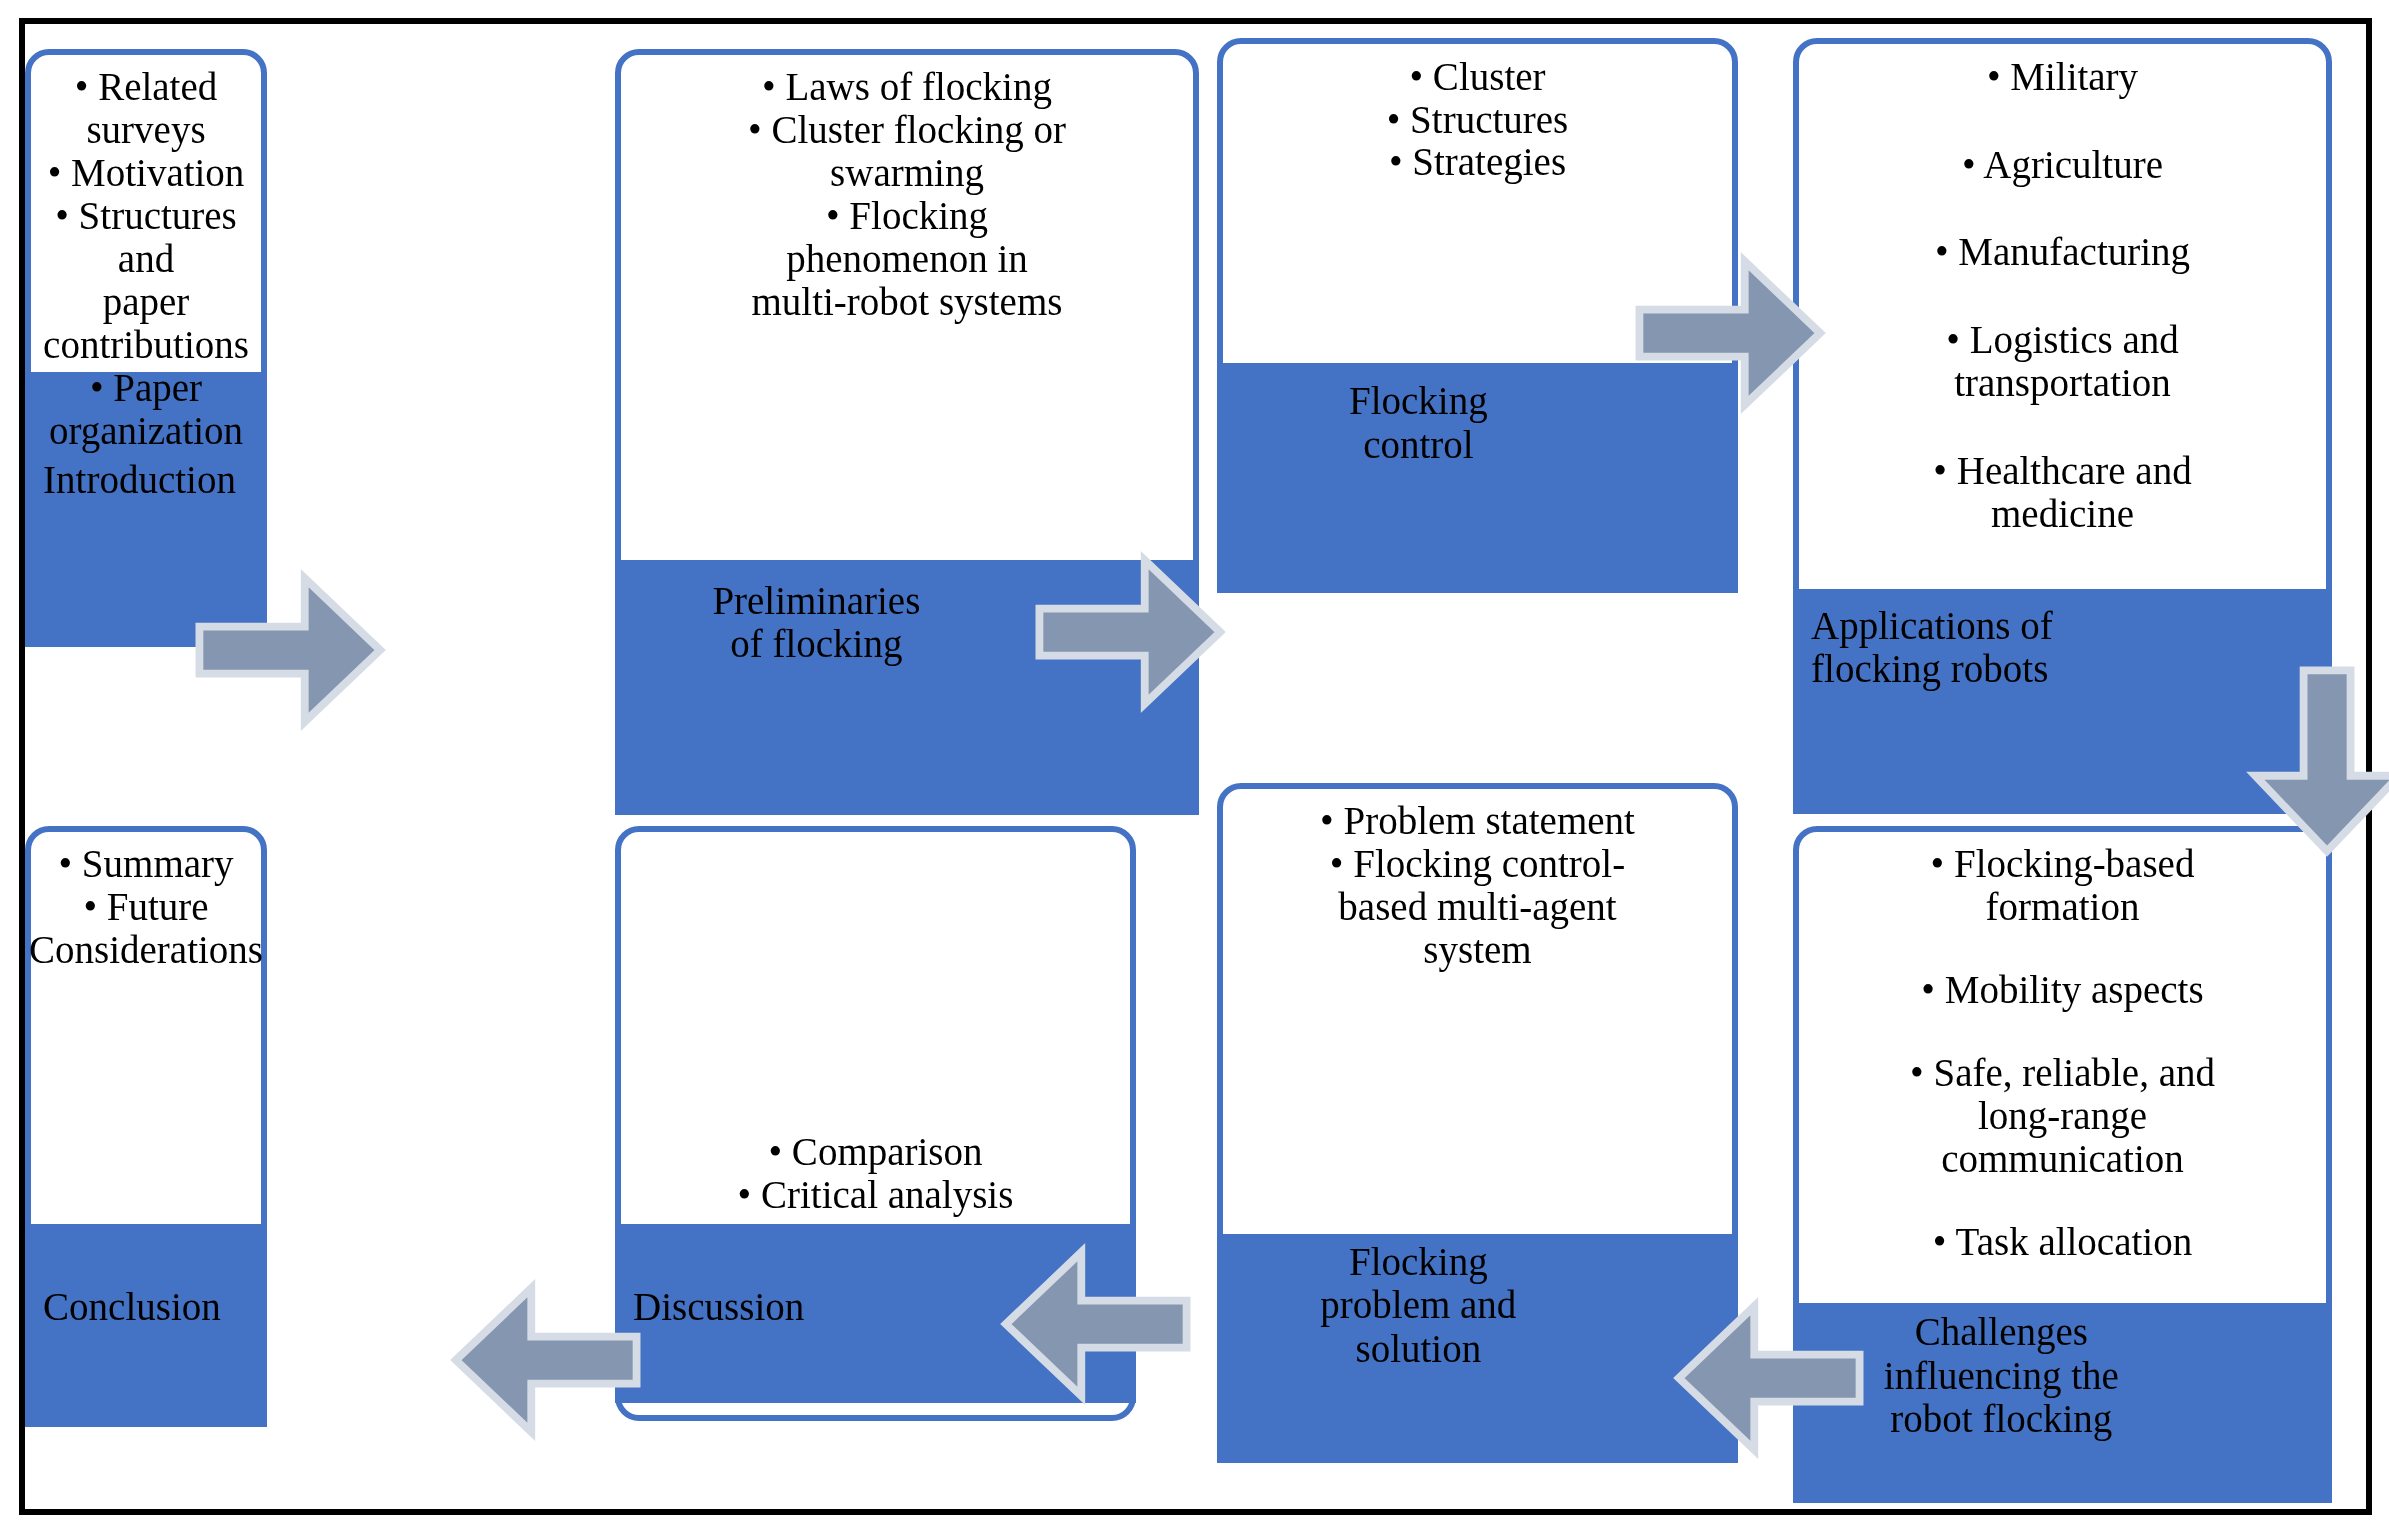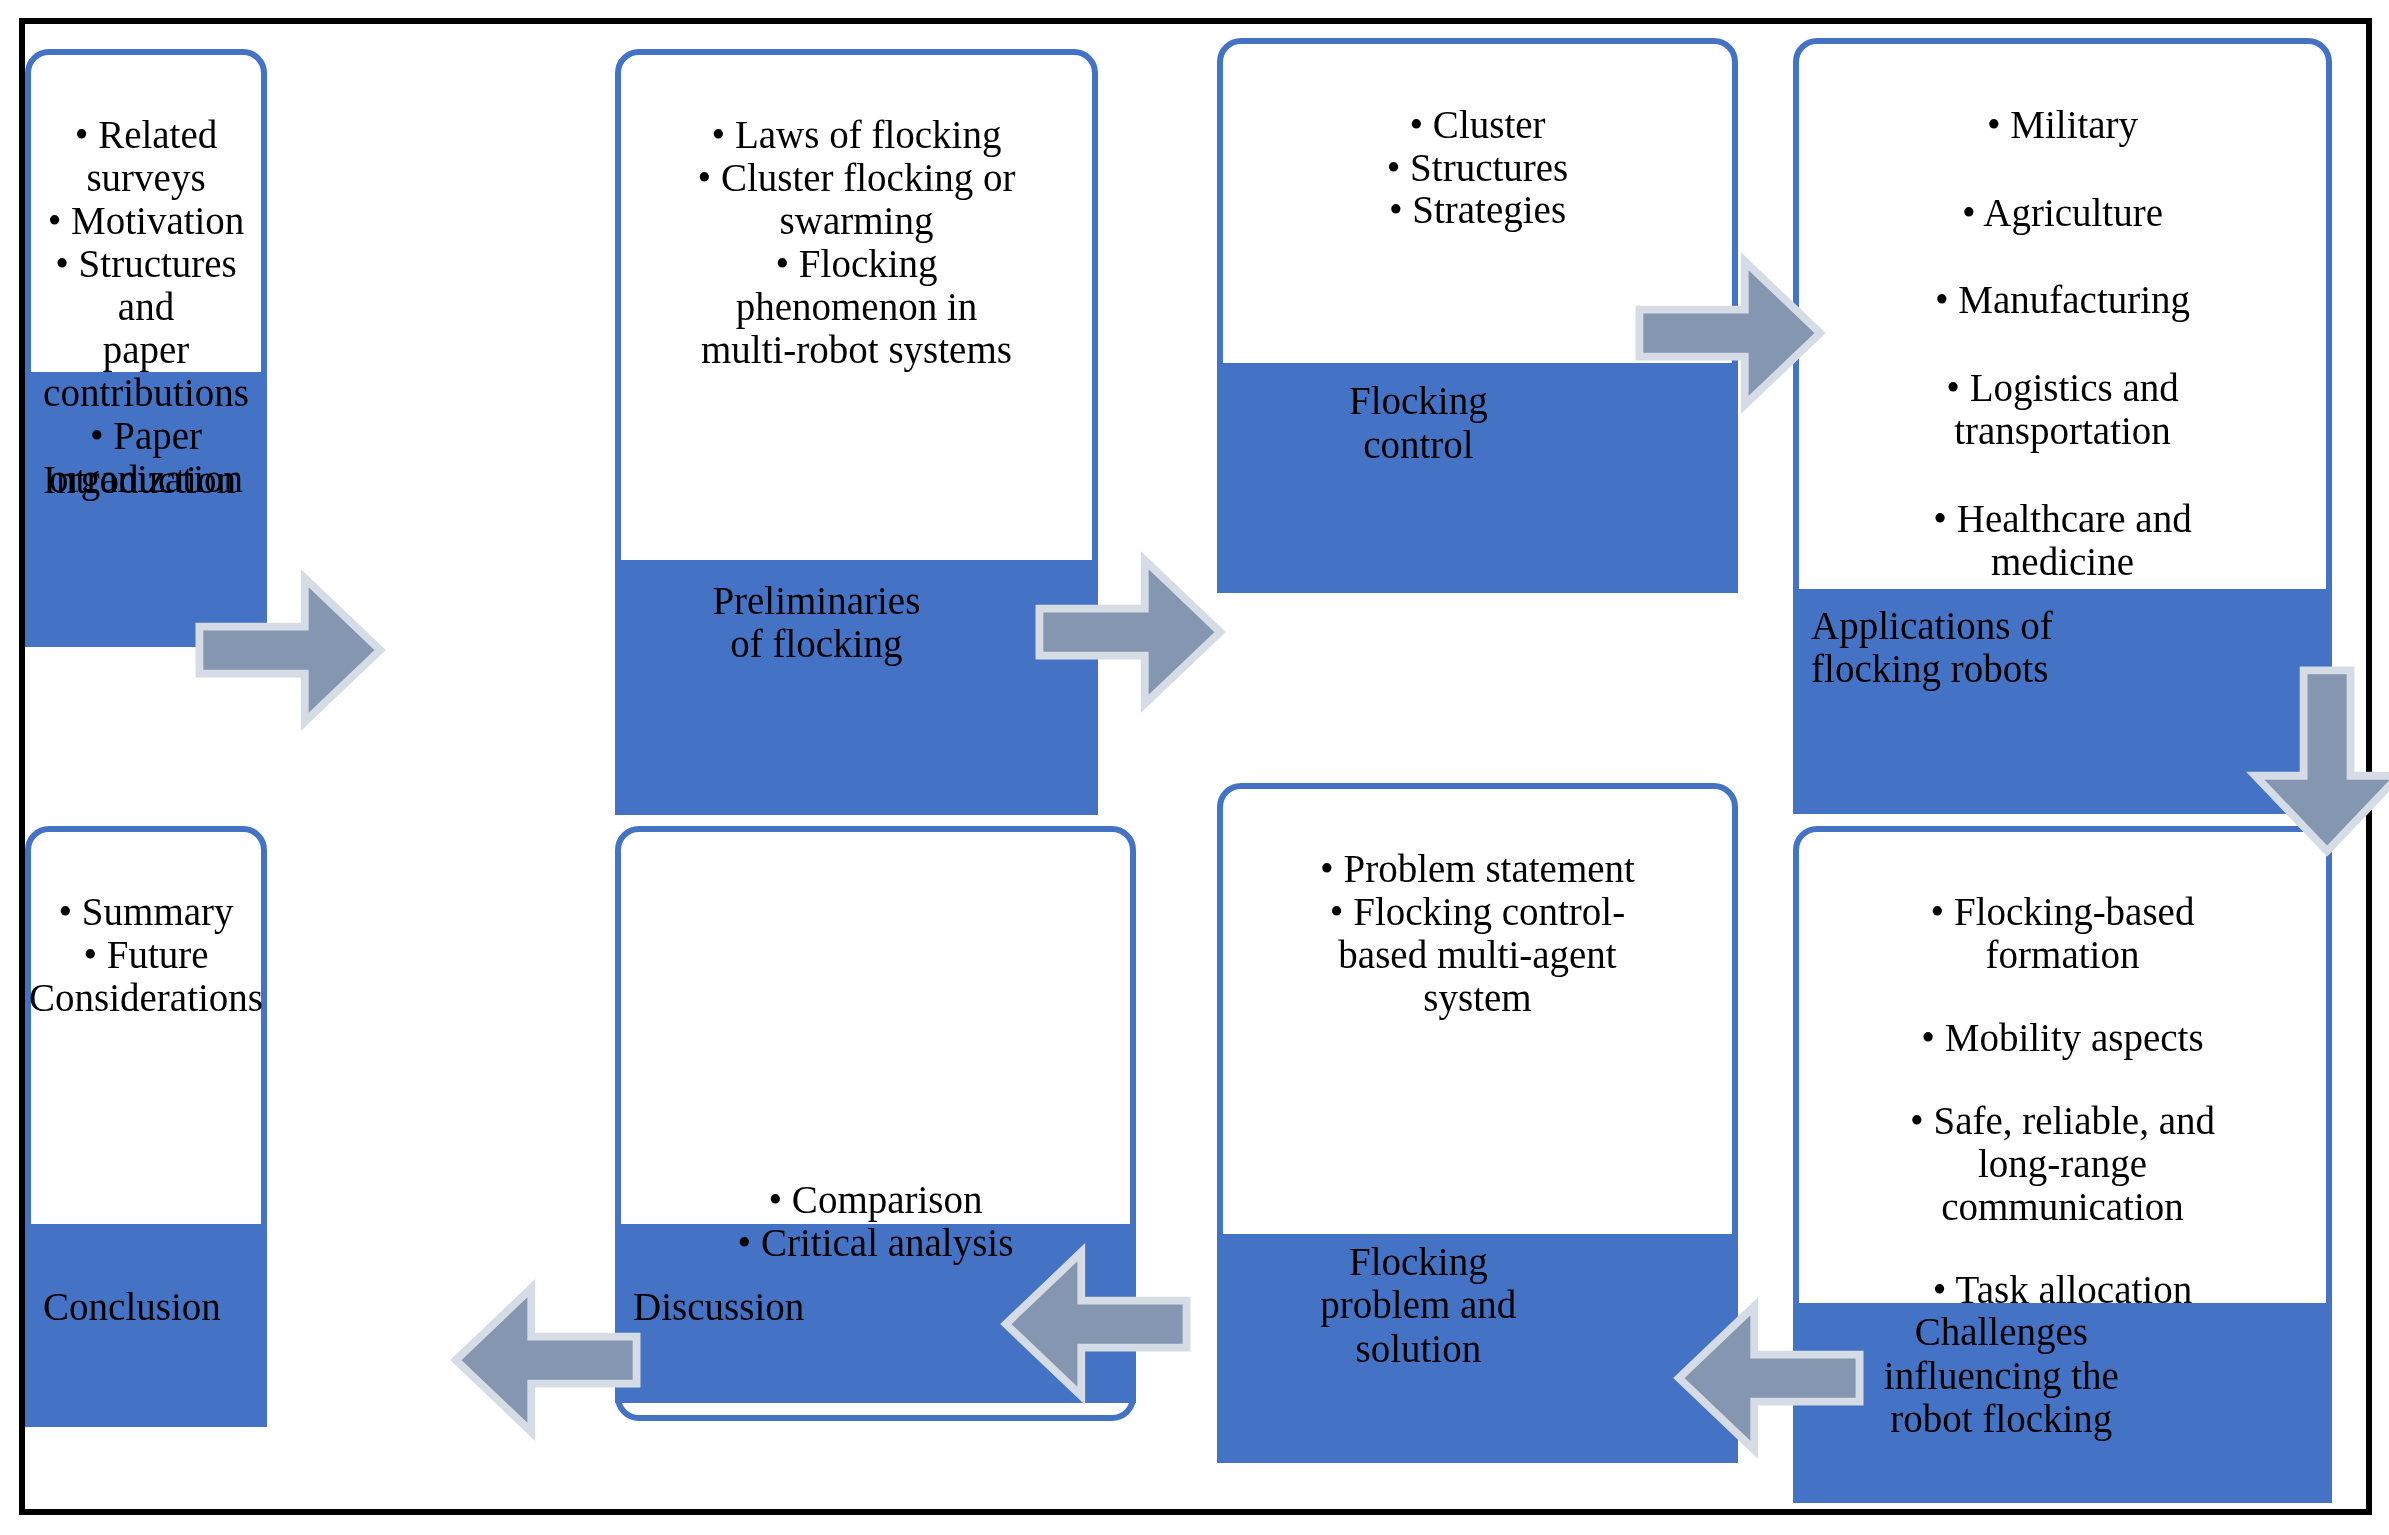--- a/index.html
+++ b/index.html
@@ -16,21 +16,20 @@
     position:absolute;box-sizing:border-box;
     border:6.4px solid #4472C4;border-radius:24px;
     background:#ffffff;overflow:visible;
   }
   .card-body{
     position:absolute;left:0;right:0;top:0;
     display:flex;flex-direction:column;align-items:center;
     justify-content:flex-start;
     padding:11.4px 7.1px 0 7.1px;box-sizing:border-box;
     z-index:3;
-    margin-top:48px;
   }
   .bullet-line{
     color:#000000;text-align:center;line-height:1.10;
     font-size:39px;white-space:pre-line;
     margin:0;padding:0 1.4px;
   }
   .card-footer{
     position:absolute;left:-6.4px;right:-6.4px;
     background:#4472C4;
     display:flex;align-items:flex-start;justify-content:flex-start;
@@ -64,21 +63,21 @@
         <div class="footer-label left-align" style="padding-top:86px;">Introduction</div>
       </div>
     </div>
 
     <div class="arrow" style="left:173px;top:531px;width:185px;height:193px;">
       <svg viewBox="0 0 260 270" width="185" height="193">
         <polygon points="2,100 150,100 150,32 256,133 150,234 150,166 2,166" fill="#8496B0" stroke="#D6DCE5" stroke-width="11" stroke-linejoin="miter"></polygon>
       </svg>
     </div>
 
-    <div class="card" style="left:590px;top:25px;width:483px;height:759px;">
+    <div class="card" style="left:590px;top:25px;width:584px;height:759px;">
       <div class="card-body" style="height:499px;">
         <p class="bullet-line">• Laws of flocking</p>
         <p class="bullet-line">• Cluster flocking or
 swarming</p>
         <p class="bullet-line">• Flocking
 phenomenon in
 multi-robot systems</p>
       </div>
       <div class="card-footer" style="top:505px;height:255px;">
         <div class="footer-label" style="padding-top:18.5px;width:385px;">Preliminaries

